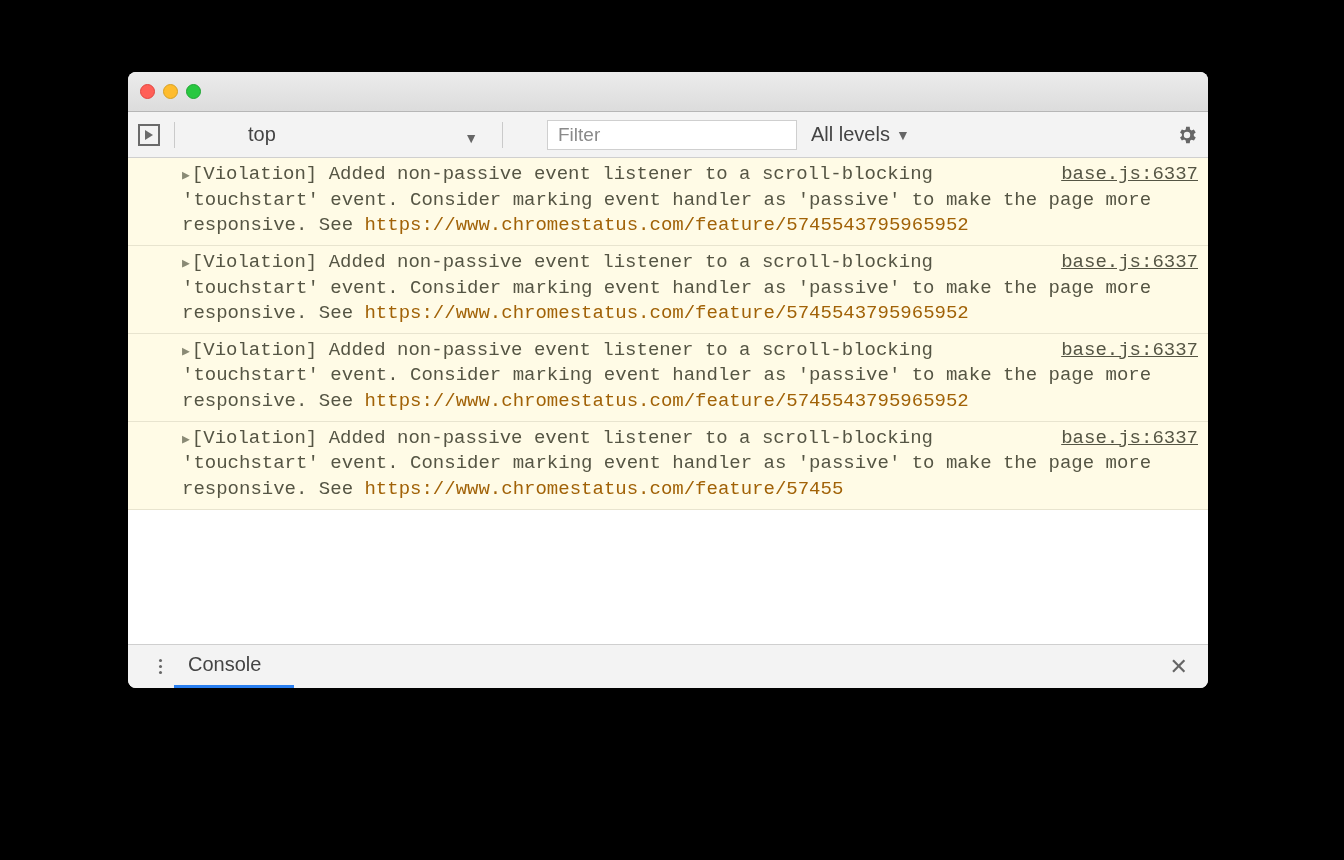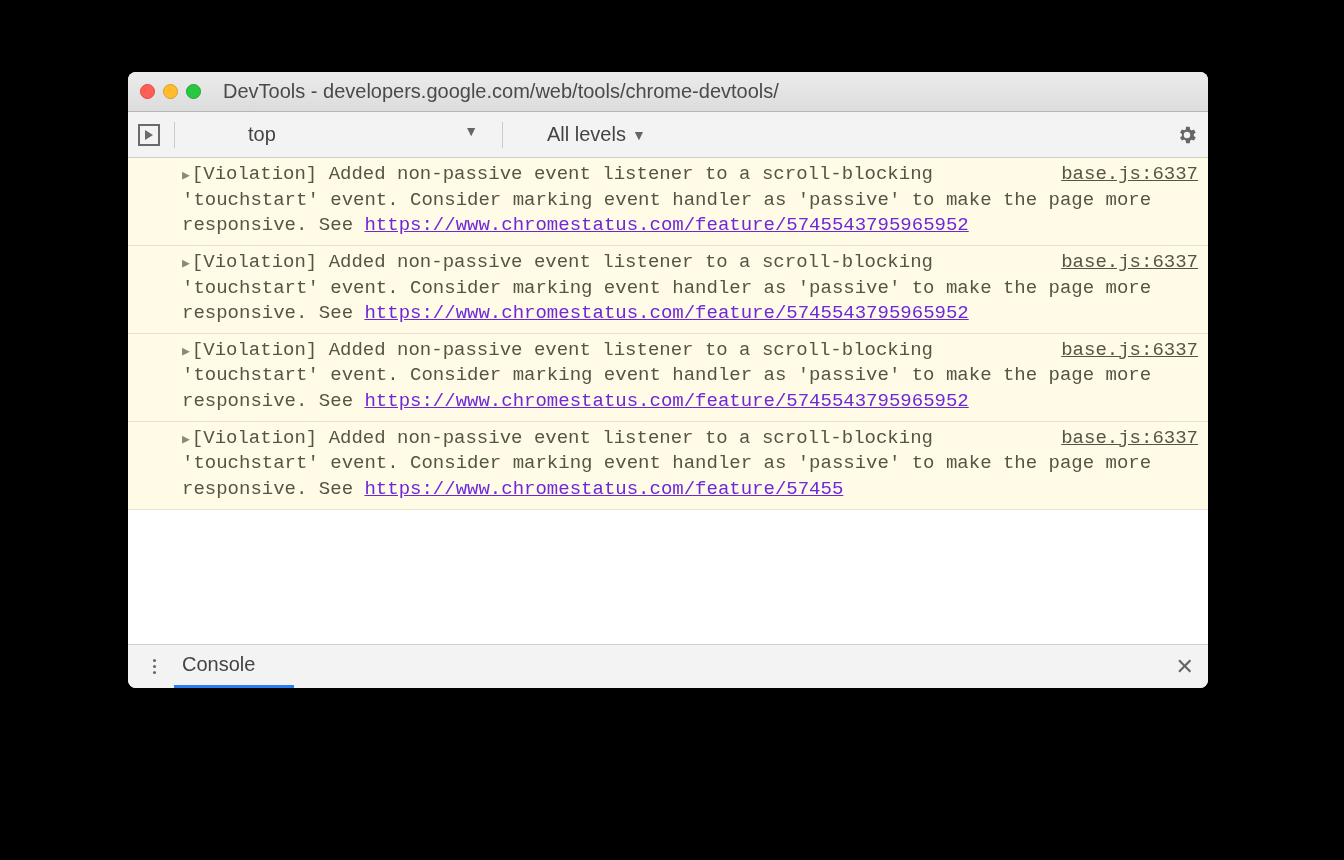--- a/index.html
+++ b/index.html
@@ -66,21 +66,21 @@
     display:flex;
     align-items:center;
     padding: 0 10px;
     gap: 14px;
     font-size: 20px;
     color:#555;
   }
   .subbar .playbox { width:22px; height:22px; border:2px solid #6a6a6a; display:flex; align-items:center; justify-content:center; }
   .subbar .vd { width:1px; height:26px; background:#cacaca; }
   .subbar .select-context {
-    display:flex; align-items:flex-start; gap:8px;
+    display:flex; align-items:flex-end; gap:8px;
     padding: 4px 10px;
     min-width: 250px;
     justify-content: space-between;
   }
   .subbar .select-context .lbl { color:#444; }
   .subbar .select-context .tri { color:#666; font-size:14px; }
   .subbar .filter {
     background:#fff;
     border:1px solid #cfcfcf;
     height: 30px;
@@ -122,29 +122,29 @@
     color:#555544;
     position: relative;
   }
   .msg .source {
     float: right;
     color:#555544;
     text-decoration: underline;
     margin-left: 24px;
   }
   .msg .body { display:block; padding-left: 14px; }
-  .msg .lnk { text-decoration: underline; color:#6d28d9; }
+  .msg .lnk { color:#a16207; }
 
   .drawer {
     height: 44px;
     border-top: 1px solid #cfcfcf;
     background:#f3f3f3;
     display:flex;
     align-items:center;
-    padding: 0 14px;
+    padding: 0 20px;
     gap: 16px;
     font-size: 20px;
     color:#444;
     position: relative;
   }
   .drawer .tab {
     position: relative;
     padding-bottom: 4px;
   }
   .drawer .close { margin-left:auto; color:#666; font-size:22px; }
@@ -162,40 +162,40 @@
 <body>
 
 <div class="window">
 
   <div class="titlebar">
     <div class="traffic">
       <div class="dot red"></div>
       <div class="dot yellow"></div>
       <div class="dot green"></div>
     </div>
-    <div class="title">DevTools - developers.google.com/web/tools/chrome-devtools/</div>
   </div>
 
 
   <div class="subbar">
     <div class="playbox">
       <svg width="10" height="10" viewBox="0 0 10 10">
           <path d="M1 0 L9 5 L1 10 Z" fill="#6a6a6a"></path>
         </svg>
     </div>
     <div class="vd"></div>
     <div style="visibility:hidden; width:20px;">
     </div>
     <div class="vd" style="visibility:hidden;"></div>
     <div class="select-context">
       <span class="lbl">top</span>
       <span class="tri">▼</span>
     </div>
     <div class="vd"></div>
     <div style="visibility:hidden;width:16px;"></div>
+    <input class="filter" placeholder="Filter" style="">
     <div class="levels">
       <span>All levels</span>
       <span class="tri">▼</span>
     </div>
     <div class="rightgear">
       <svg width="22" height="22" viewBox="0 0 24 24" fill="#666">
         <path d="M19.4 13a7.5 7.5 0 0 0 .1-1 7.5 7.5 0 0 0-.1-1l2.1-1.6-2-3.4-2.5 1a7.6 7.6 0 0 0-1.7-1L15 3h-4l-.4 2.9a7.6 7.6 0 0 0-1.7 1l-2.5-1-2 3.4L6.5 11a7.5 7.5 0 0 0-.1 1 7.5 7.5 0 0 0 .1 1l-2.1 1.6 2 3.4 2.5-1a7.6 7.6 0 0 0 1.7 1L11 21h4l.4-2.9a7.6 7.6 0 0 0 1.7-1l2.5 1 2-3.4Zm-7.4 2.5A3.5 3.5 0 1 1 15.5 12 3.5 3.5 0 0 1 12 15.5Z"></path>
       </svg>
     </div>
   </div>

